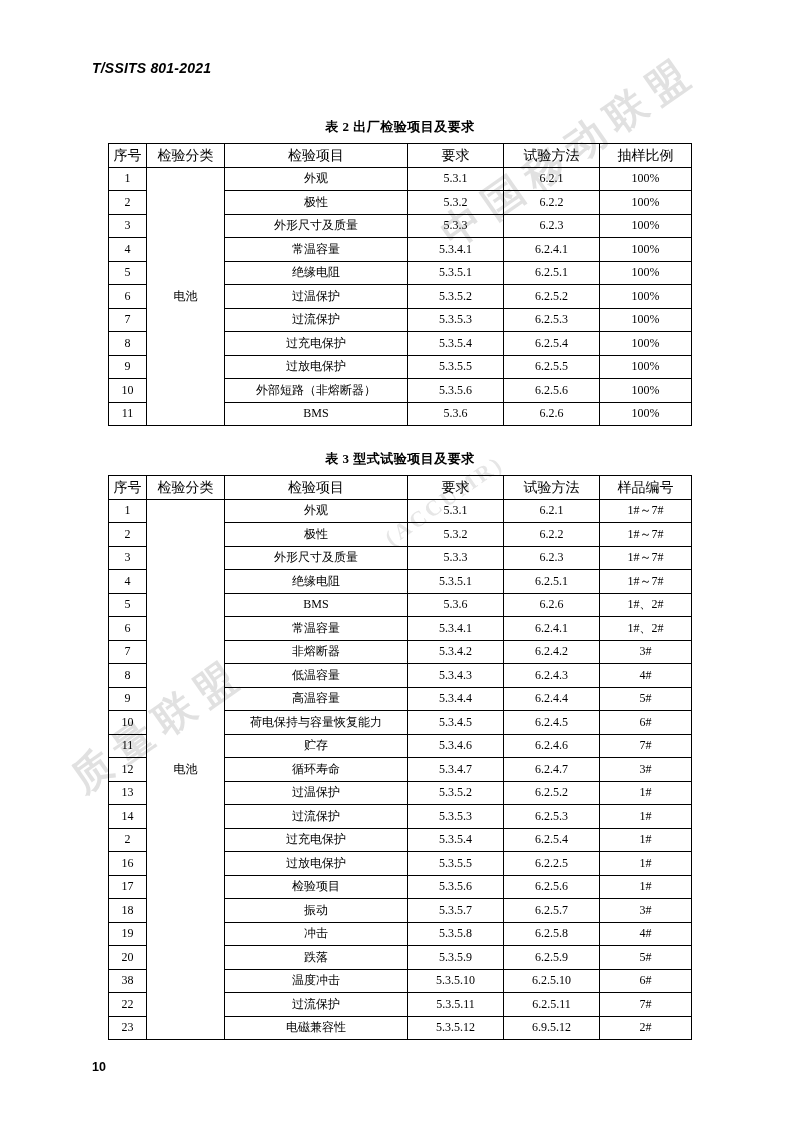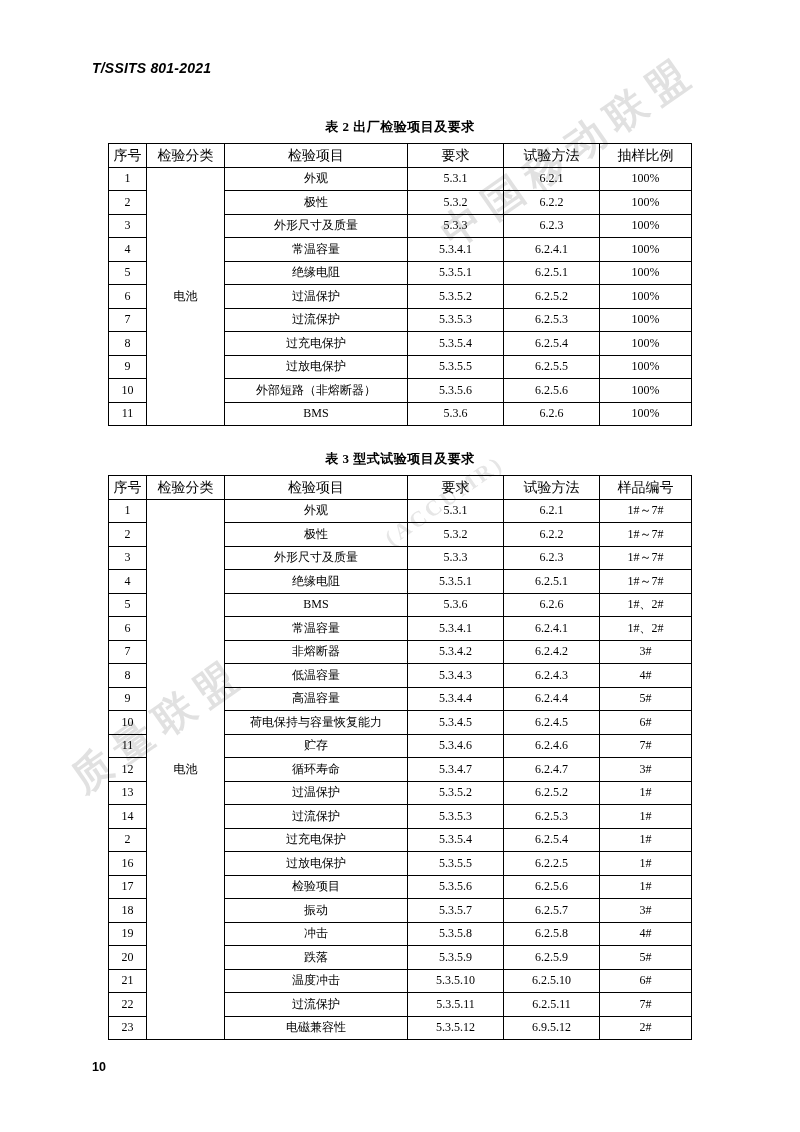--- a/index.html
+++ b/index.html
@@ -381,21 +381,21 @@
             <td>4#</td>
           </tr>
           <tr>
             <td>20</td>
             <td>跌落</td>
             <td>5.3.5.9</td>
             <td>6.2.5.9</td>
             <td>5#</td>
           </tr>
           <tr>
-            <td>21</td>
+            <td>38</td>
             <td>温度冲击</td>
             <td>5.3.5.10</td>
             <td>6.2.5.10</td>
             <td>6#</td>
           </tr>
           <tr>
             <td>22</td>
             <td>过流保护</td>
             <td>5.3.5.11</td>
             <td>6.2.5.11</td>

